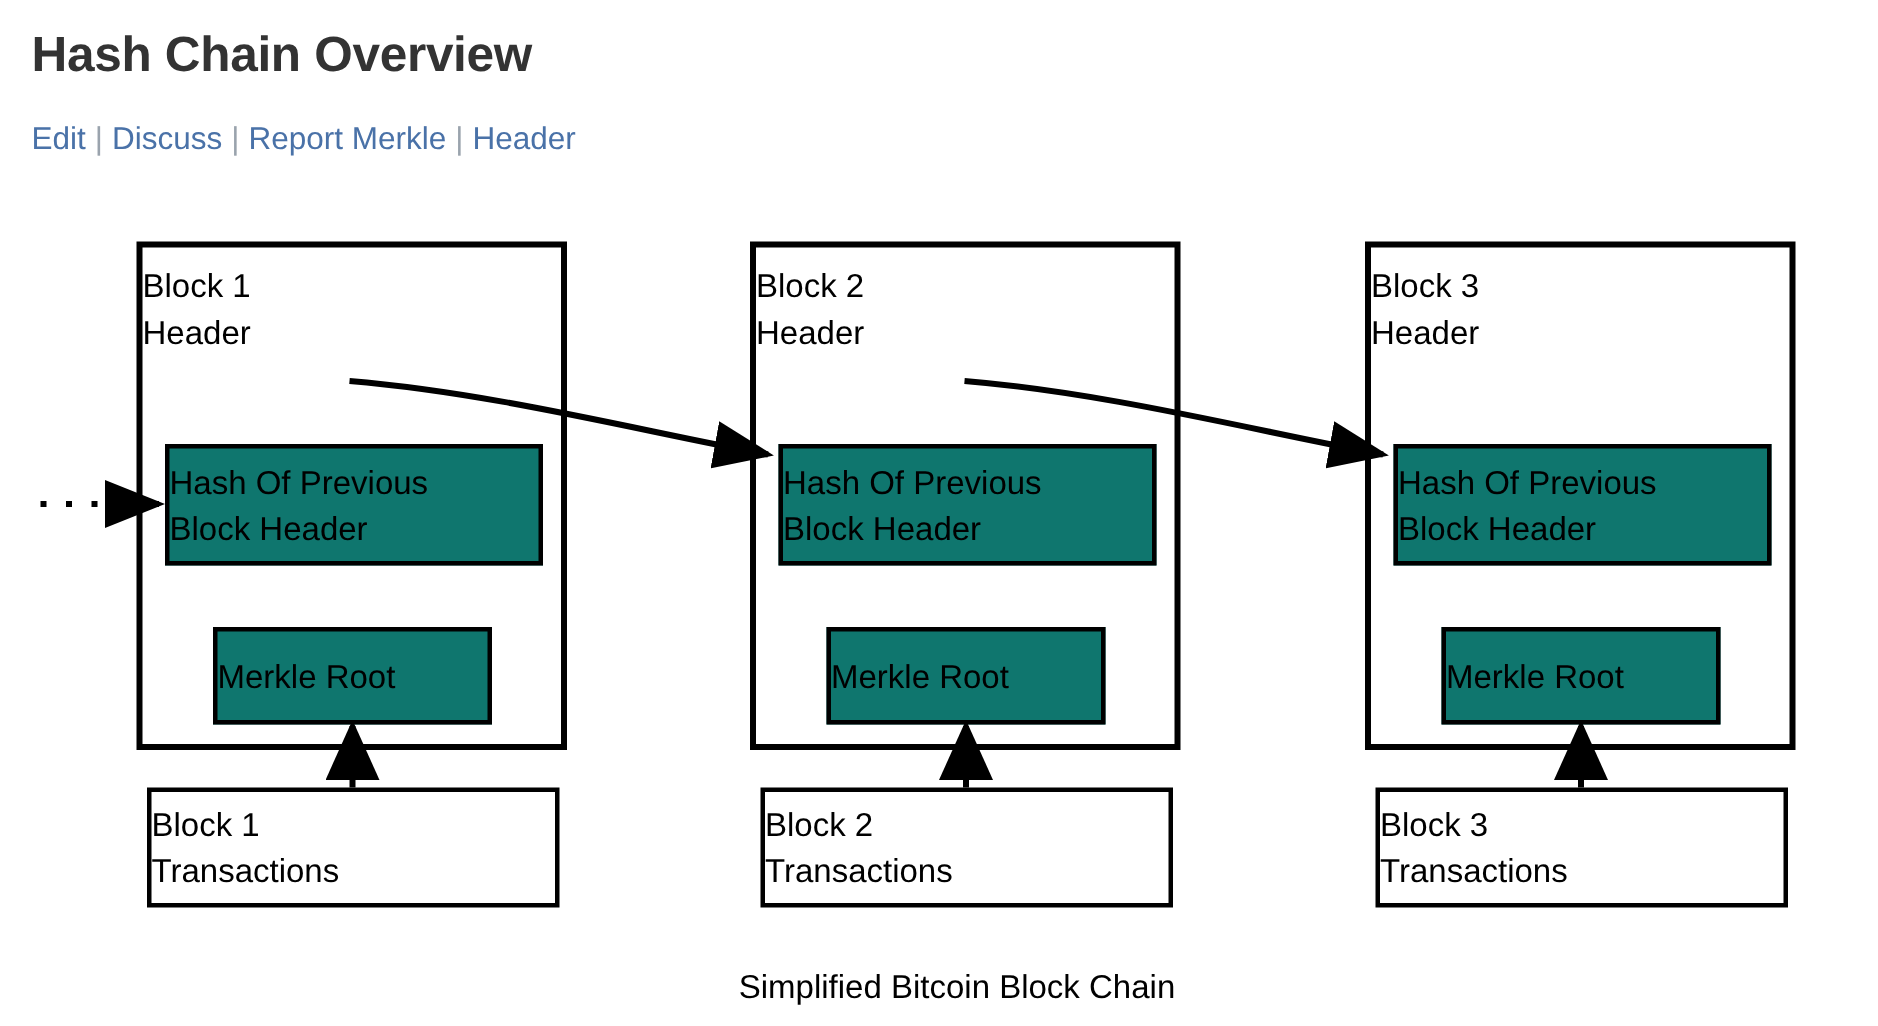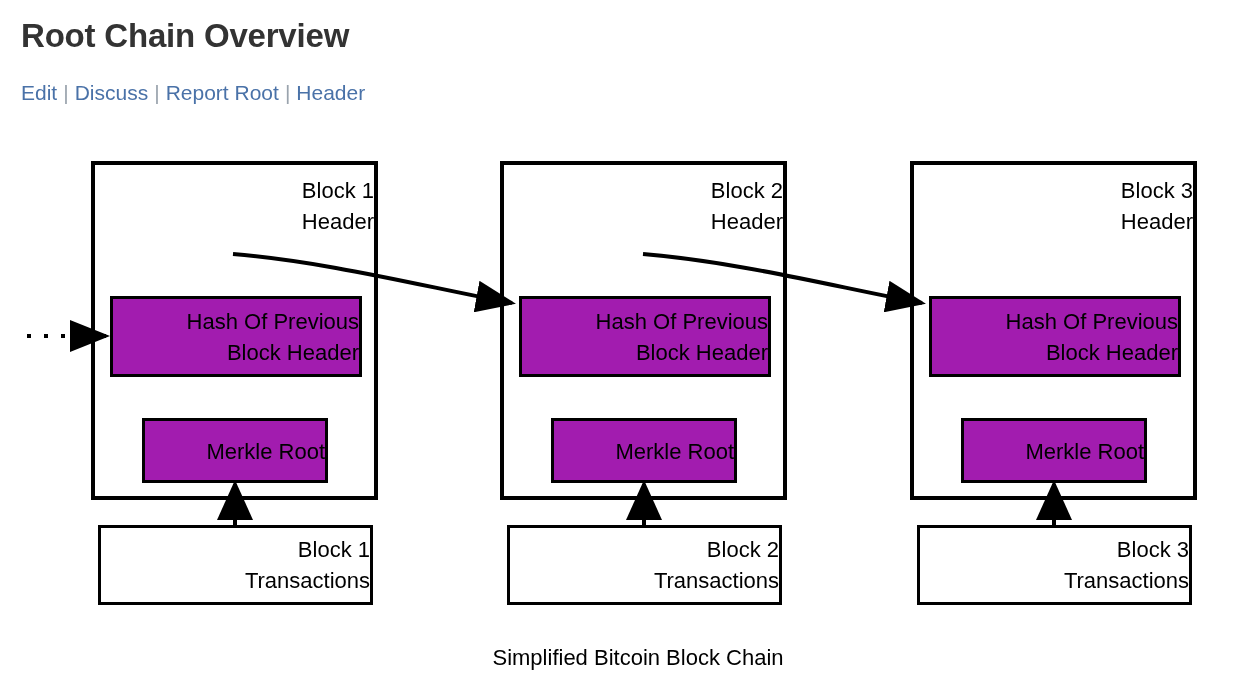--- a/index.html
+++ b/index.html
@@ -59,35 +59,35 @@
 
   .blk {
     position: absolute;
     box-sizing: border-box;
     background: #ffffff;
     border: 4px solid #000000;
   }
   .blk-inner {
     position: absolute;
     box-sizing: border-box;
-    background: #a21caf;
+    background: #0f766e;
     border: 3px solid #000000;
   }
   .blk-trans {
     position: absolute;
     box-sizing: border-box;
     background: #ffffff;
     border: 3px solid #000000;
   }
 
   .boxtext {
     position: absolute;
     left: 0;
     right: 0;
-    text-align: right;
+    text-align: left;
     font-size: 22px;
     line-height: 31px;
     color: #000000;
     white-space: pre-line;
   }
 
   .header-title {
     top: 10px;
   }
   .inner-text {
@@ -103,23 +103,23 @@
     text-align: center;
     font-size: 22px;
     line-height: 30px;
     color: #000000;
     padding-left: 12px;
   }
 </style>
 </head>
 <body>
 
-<h1 id="page-title">Root Chain Overview</h1>
+<h1 id="page-title">Hash Chain Overview</h1>
 
-<div id="nav-links"><a href="#">Edit</a><span class="sep">|</span><a href="#">Discuss</a><span class="sep">|</span><a href="#">Report Root</a><span class="sep">|</span><a href="#">Header</a></div>
+<div id="nav-links"><a href="#">Edit</a><span class="sep">|</span><a href="#">Discuss</a><span class="sep">|</span><a href="#">Report Merkle</a><span class="sep">|</span><a href="#">Header</a></div>
 
 <div id="diagram-root">
 
   <div class="blk" style="left:91px; top:161px; width:287px; height:339px;">
     <div class="boxtext header-title">Block 1
 Header</div>
   </div>
   <div class="blk-inner" style="left:110px; top:296px; width:252px; height:81px;">
     <div class="boxtext inner-text">Hash Of Previous
 Block Header</div>

